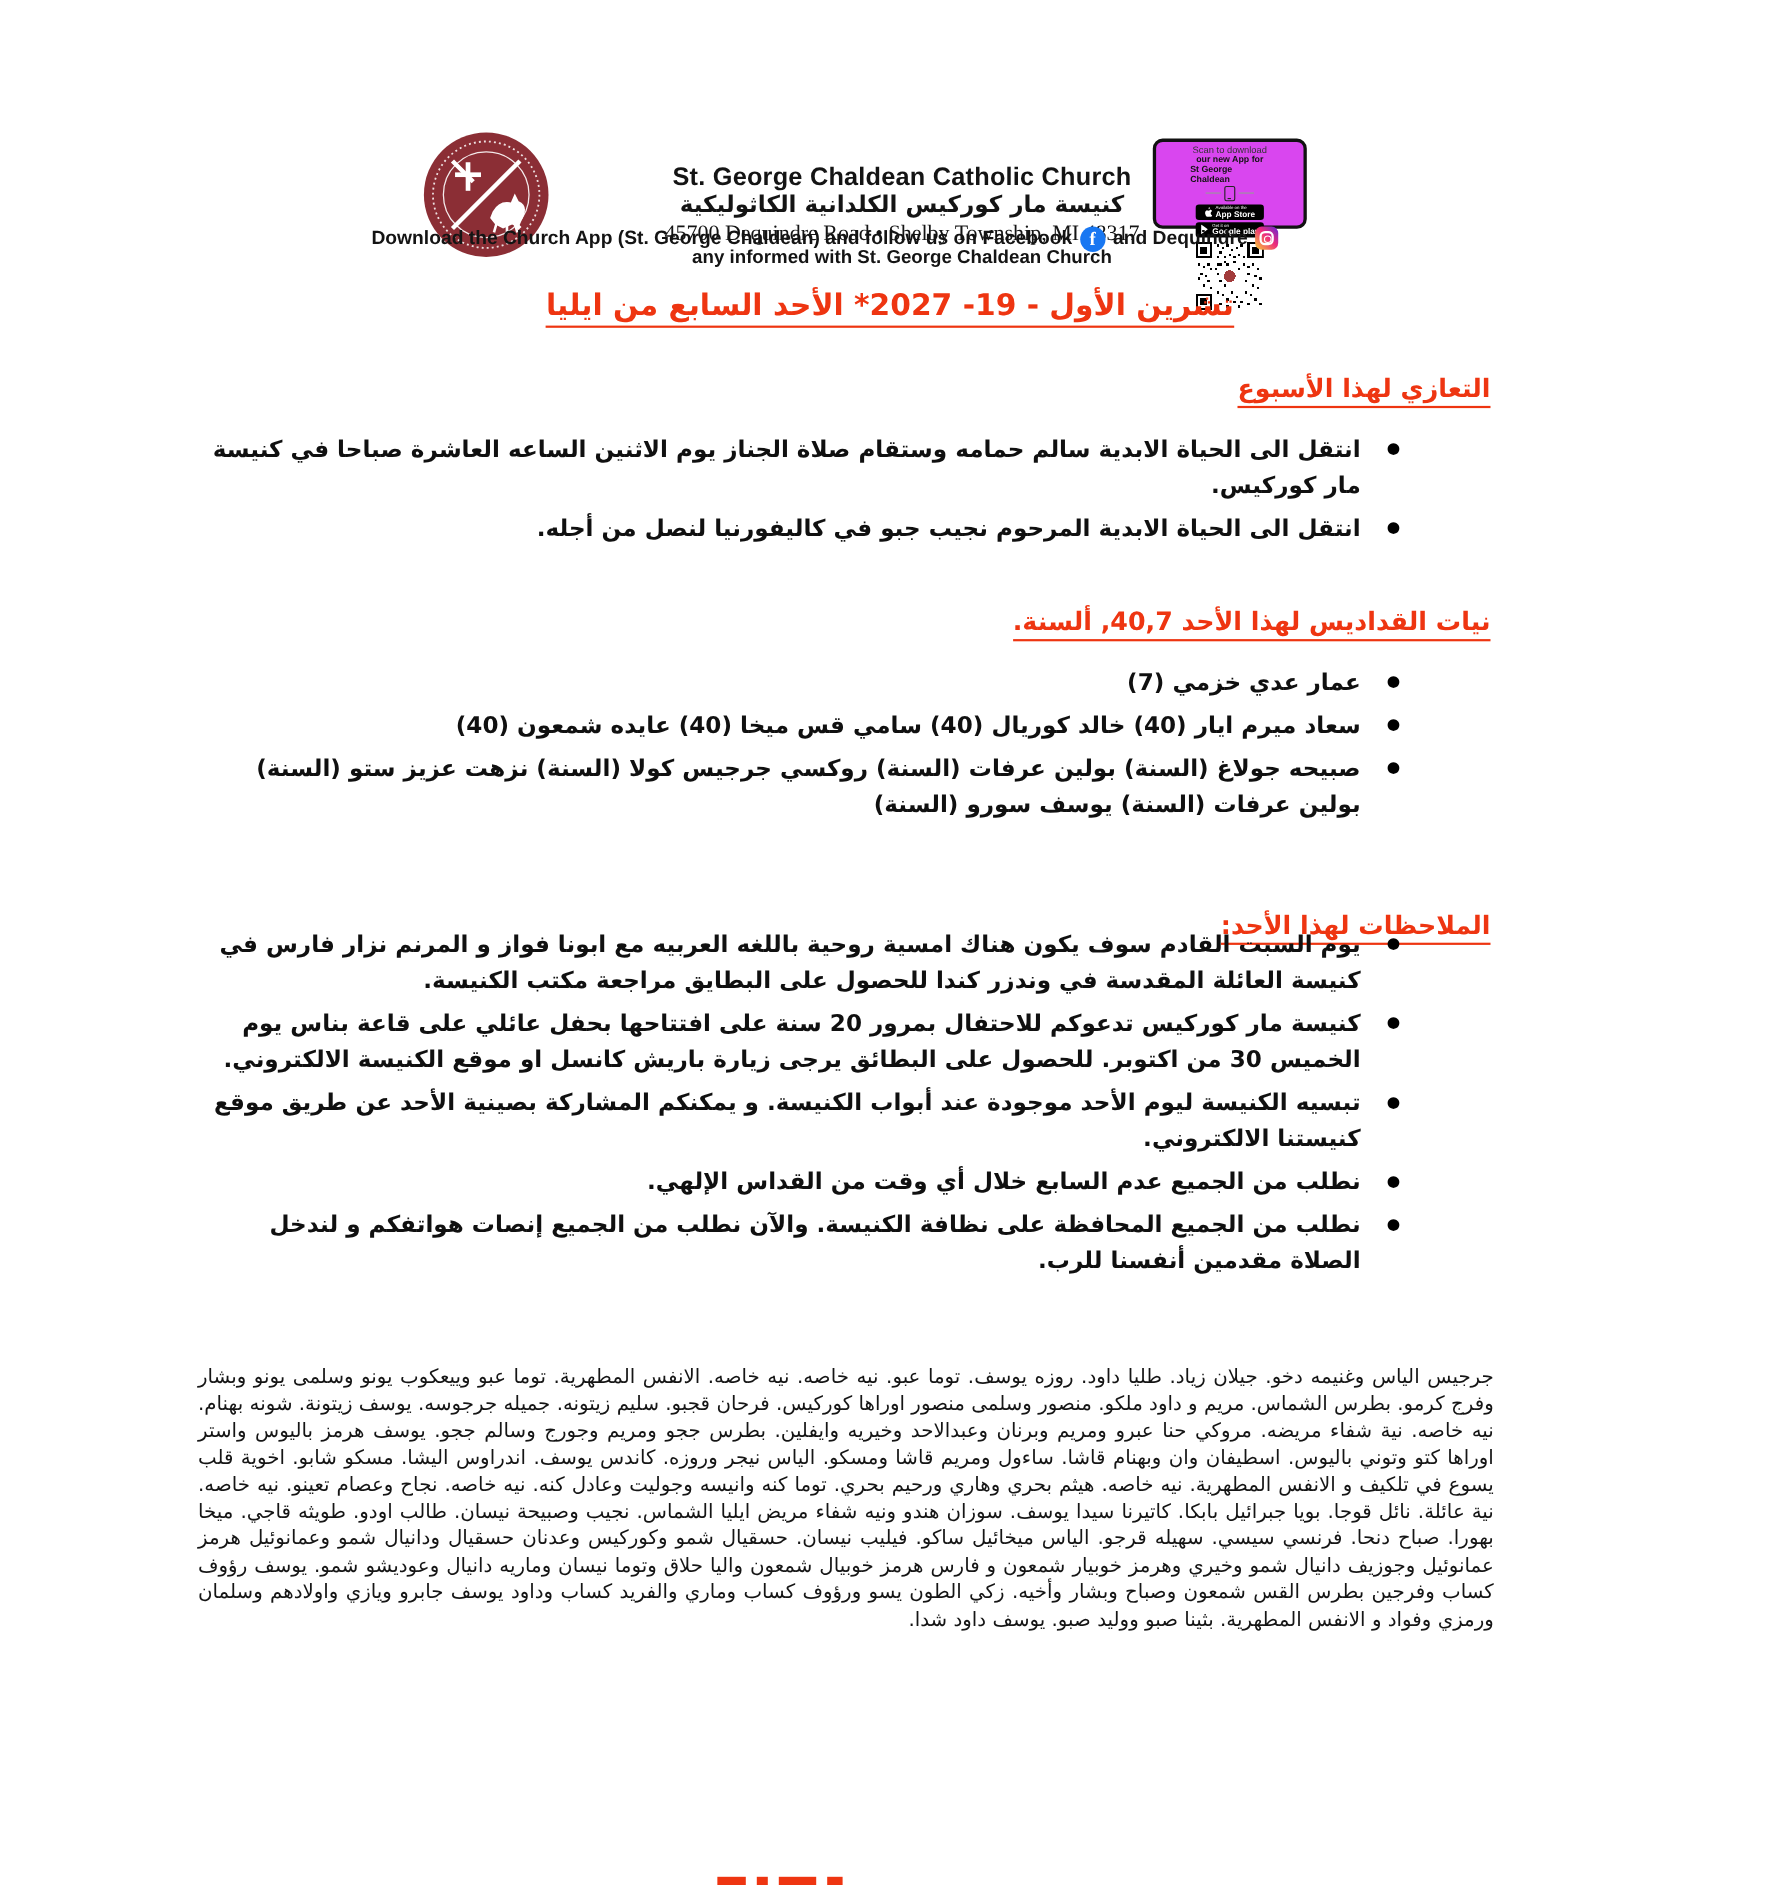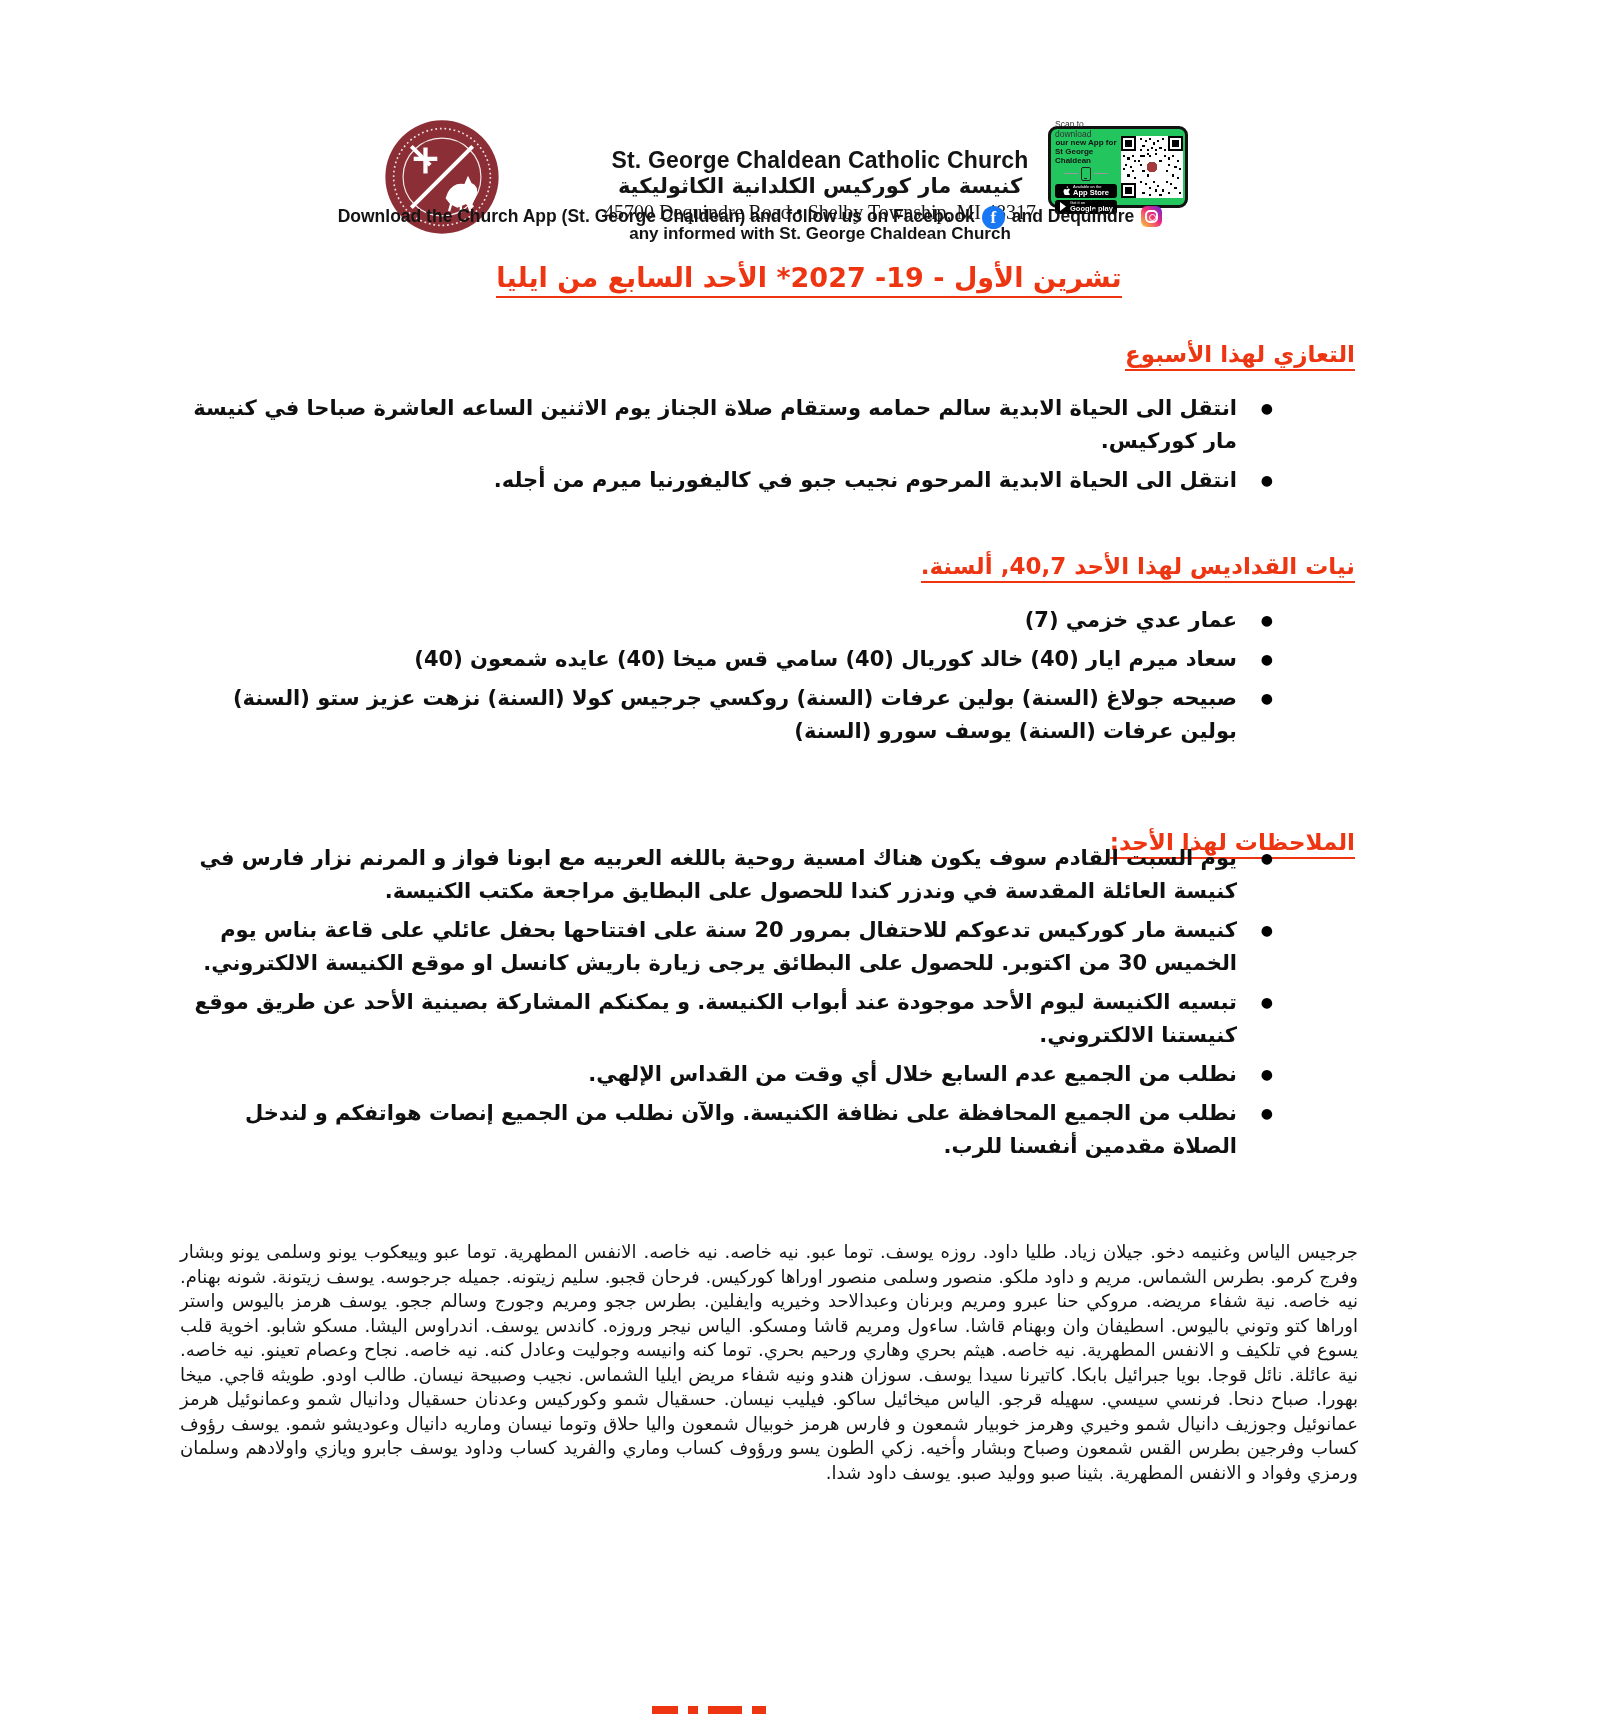--- a/index.html
+++ b/index.html
@@ -8,21 +8,21 @@
 
   
   .logo{position:absolute;left:383px;top:118px;width:118px;height:118px;}
   .hdr-center{position:absolute;left:500px;top:122px;width:640px;text-align:center;line-height:1.22;margin-top:24px;}
   .hdr-name-en{font-size:23px;font-weight:bold;letter-spacing:.2px;}
   .hdr-name-ar{font-size:21px;font-weight:bold;direction:rtl;font-family:"DejaVu Sans",sans-serif;}
   .hdr-address{font-size:20px;font-family:"Liberation Serif",serif;}
   .hdr-tagline{font-size:17px;font-weight:bold;}
 
   .qrbox{position:absolute;left:1048px;top:126px;width:140px;height:82px;border:3px solid #111;
-         border-radius:9px;background:#22c55e;display:flex;align-items:center;padding:3px 4px;box-sizing:border-box;gap:4px;}
+         border-radius:9px;background:#d946ef;display:flex;align-items:center;padding:3px 4px;box-sizing:border-box;gap:4px;flex-direction:column;}
   .qr-left{width:72px;display:flex;flex-direction:column;align-items:center;line-height:1.1;}
   .qr-l1{font-size:8.5px;color:#333;}
   .qr-l2,.qr-l3{font-size:8px;font-weight:bold;}
   .phone-row{display:flex;align-items:center;gap:3px;margin:1px 0;}
   .phone-dash{width:14px;height:0;border-top:1px solid #999;}
   .phone-ic{width:8px;height:12px;border:1.3px solid #222;border-radius:2px;position:relative;}
   .phone-ic::after{content:"";position:absolute;left:2px;bottom:1px;width:3px;height:1px;background:#222;}
   .badge{background:#000;color:#fff;border-radius:3px;width:62px;height:14px;display:flex;align-items:center;
          justify-content:center;gap:3px;margin-top:2px;}
   .badge .bt{display:flex;flex-direction:column;line-height:1;align-items:flex-start;}
@@ -203,21 +203,21 @@
 
   <div class="doc-title">
     <span>تشرين الأول - 19- 2027* الأحد  السابع من ايليا</span>
   </div>
 
   <div class="sec-head" style="top:341px">
     <span>التعازي لهذا الأسبوع</span>
   </div>
   <ul class="blist" style="top:392px">
     <li>انتقل الى الحياة الابدية سالم حمامه وستقام صلاة الجناز يوم الاثنين الساعه العاشرة صباحا في كنيسة مار كوركيس.</li>
-    <li>انتقل الى الحياة الابدية المرحوم نجيب جبو في كاليفورنيا ميرم من أجله.</li>
+    <li>انتقل الى الحياة الابدية المرحوم نجيب جبو في كاليفورنيا لنصل من أجله.</li>
   </ul>
 
   <div class="sec-head" style="top:553px">
     <span>نيات القداديس لهذا الأحد 40,7, ألسنة.</span>
   </div>
   <ul class="blist" style="top:604px">
     <li>عمار عدي خزمي (7)</li>
     <li>سعاد ميرم ايار (40) خالد كوريال (40) سامي قس ميخا (40) عايده شمعون (40)</li>
     <li>صبيحه جولاغ (السنة) بولين عرفات (السنة) روكسي جرجيس كولا (السنة) نزهت عزيز ستو (السنة) بولين عرفات (السنة) يوسف سورو (السنة)</li>
   </ul>

